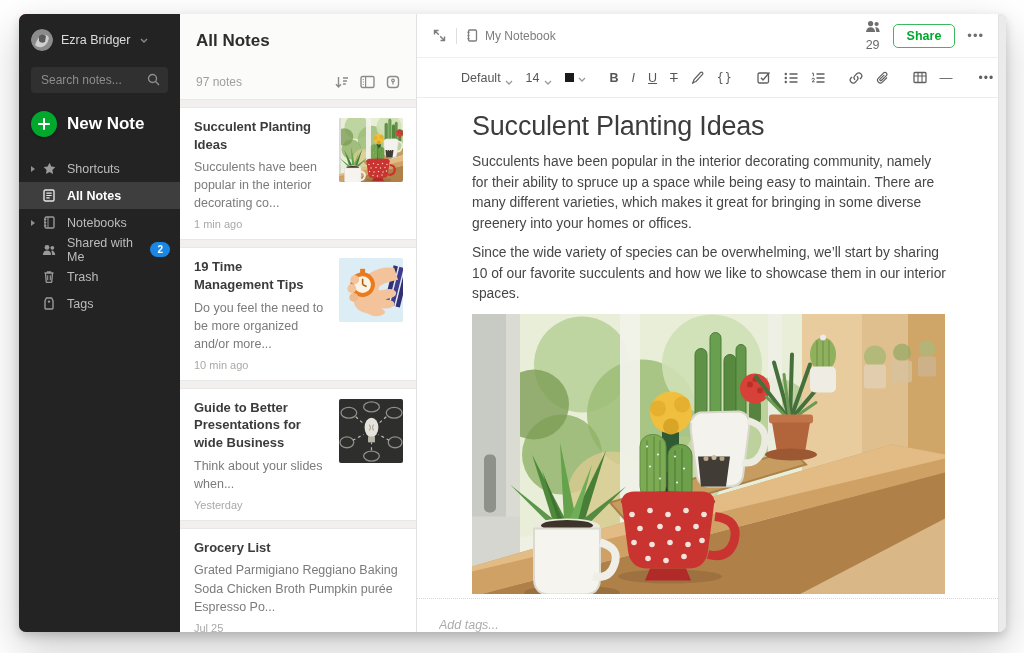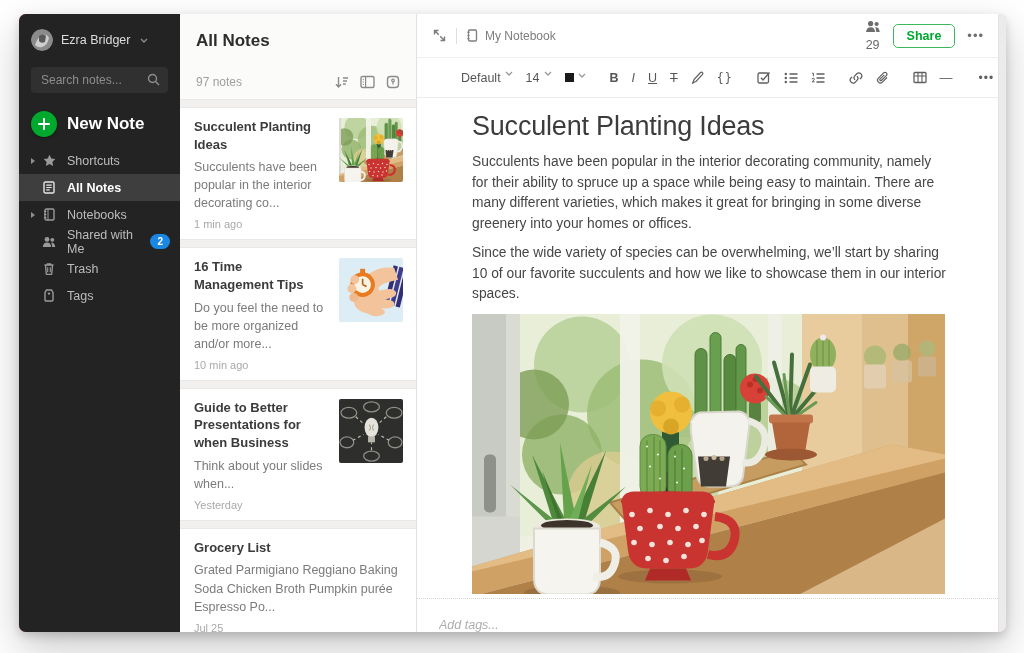--- a/index.html
+++ b/index.html
@@ -17,21 +17,21 @@
   .ucaret { margin-left:2px; display:flex; }
   .search { position:relative; margin:8px 12px 0 12px; }
   .search input { width:100%; height:26px; background:#2f302f; border:none; border-radius:4px;
                   color:#d6d6d6; font-size:12px; padding:0 26px 0 10px; outline:none; font-family:inherit;}
   .search input::placeholder { color:#8d8d8d; }
   .search .mag { position:absolute; right:8px; top:6px; }
   .newnote { display:flex; align-items:center; gap:10px; margin:18px 12px 10px 12px; cursor:pointer; }
   .plus { width:26px; height:26px; border-radius:50%; background:#00a82d; display:grid; place-items:center; flex:none;
           box-shadow:0 1px 3px rgba(0,0,0,.4); }
   .newnote b { color:#fff; font-size:17px; font-weight:700; }
-  nav { }
+  nav { margin-top:8px; }
   .nav-item { height:27px; display:flex; align-items:center; cursor:pointer; }
   .ncaret { width:16px; margin-left:6px; display:flex; justify-content:center; }
   .tri { width:0; height:0; border-left:4px solid #8f8f8f; border-top:3.5px solid transparent; border-bottom:3.5px solid transparent; }
   .nicon { width:16px; margin-right:10px; display:flex; justify-content:center; }
   .nav-item .lbl { flex:1; color:#bcbcbc; font-size:12.5px; }
   .nav-item.selected { background:#3d3e3d; }
   .nav-item.selected .lbl { color:#ffffff; font-weight:700; }
   .badge { background:#1b87e5; color:#fff; font-size:10px; font-weight:700; border-radius:9px;
            padding:2px 7px; margin-right:10px; }
 
@@ -62,21 +62,21 @@
   .vdiv { width:1px; height:16px; background:#dedede; }
   .nb-label { font-size:12px; color:#7d7d7d; margin-left:-3px; }
   .ed-right { margin-left:auto; display:flex; align-items:center; gap:12px; }
   .collab { display:flex; align-items:center; gap:5px; font-size:12.5px; color:#696969;flex-direction:column; }
   .share-btn { border:1.5px solid #3bb95c; color:#00a82d; background:#fff; border-radius:5px;
                font-size:12.5px; font-weight:600; padding:4px 13px; cursor:pointer; font-family:inherit; }
   .dots { color:#6f6f6f; font-size:13px; letter-spacing:1px; cursor:pointer; }
 
   .ed-toolbar { height:40px; flex:none; display:flex; align-items:center; padding:0 18px 0 44px;
                 border-bottom:1px solid #ececec; color:#565656; }
-  .tb { display:flex; align-items:flex-start; gap:4px; margin-right:13px; font-size:12.5px; cursor:pointer; }
+  .tb { display:flex; align-items:flex-end; gap:4px; margin-right:13px; font-size:12.5px; cursor:pointer; }
   .tb.grp-end { margin-right:24px; }
   .style-sel { width:88px; justify-content:space-between; }
   .swatch { width:9px; height:9px; background:#1a1a1a; display:inline-block; }
   .glyph-b { font-weight:700; } .glyph-i { font-style:italic; }
   .glyph-u { text-decoration:underline; } .glyph-s { text-decoration:line-through; }
   .glyph-code { font-family:"DejaVu Sans Mono",monospace; font-size:11.5px; letter-spacing:1px; }
   .tb-dash { font-size:13px; color:#5f5f5f; }
   .tb-more { letter-spacing:1px; font-size:12px; color:#5f5f5f; margin-left:2px; }
 
   .ed-body { flex:1; overflow:hidden; padding:13px 40px 0 55px; }
@@ -375,21 +375,21 @@
         <p>Succulents have been popular in the interior decorating co...</p>
         <time>1 min ago</time>
         <span class="thumb">
           <svg viewBox="40 24 256 256" preserveAspectRatio="xMidYMid slice">
                 <use href="#succulent-scene"></use>
               </svg>
         </span>
       </article>
 
       <article class="card has-thumb">
-        <h3>16 Time Management Tips</h3>
+        <h3>19 Time Management Tips</h3>
         <p>Do you feel the need to be more organized and/or more...</p>
         <time>10 min ago</time>
         <span class="thumb">
           <svg viewBox="0 0 65 65">
             <rect width="65" height="65" fill="#dcedf6"></rect>
             <g transform="rotate(14 55 30)">
                   <rect x="50" y="8" width="4.5" height="40" fill="#332f72"></rect>
                   <rect x="56" y="8" width="4.5" height="40" fill="#413c8a"></rect>
                   <rect x="62" y="8" width="4.5" height="40" fill="#332f72"></rect>
                 </g>
@@ -399,21 +399,21 @@
             <path d="M24 27 L24 21 M24 27 L28 29" stroke="#b05a10" stroke-width="1.6"></path>
             <rect x="21.5" y="11" width="5" height="5" fill="#e87a1f"></rect>
             <circle cx="16" cy="22" r="4.5" fill="#f3c49c"></circle>
                 <circle cx="13" cy="31" r="4.5" fill="#f3c49c"></circle>
                 <circle cx="15" cy="40" r="4.5" fill="#efb98e"></circle>
           </svg>
         </span>
       </article>
 
       <article class="card has-thumb">
-        <h3>Guide to Better Presentations for when Business</h3>
+        <h3>Guide to Better Presentations for wide Business</h3>
         <p>Think about your slides when...</p>
         <time>Yesterday</time>
         <span class="thumb">
           <svg viewBox="0 0 65 65">
             <rect width="65" height="65" fill="#2e2e2c"></rect>
             <g fill="none" stroke="#8e8e88" stroke-width="1.3">
               <ellipse cx="10" cy="14" rx="8" ry="5.5"></ellipse>
                   <ellipse cx="33" cy="8" rx="8" ry="5"></ellipse>
                   <ellipse cx="56" cy="14" rx="8" ry="5.5"></ellipse>
               <ellipse cx="8" cy="44" rx="7" ry="5.5"></ellipse>

